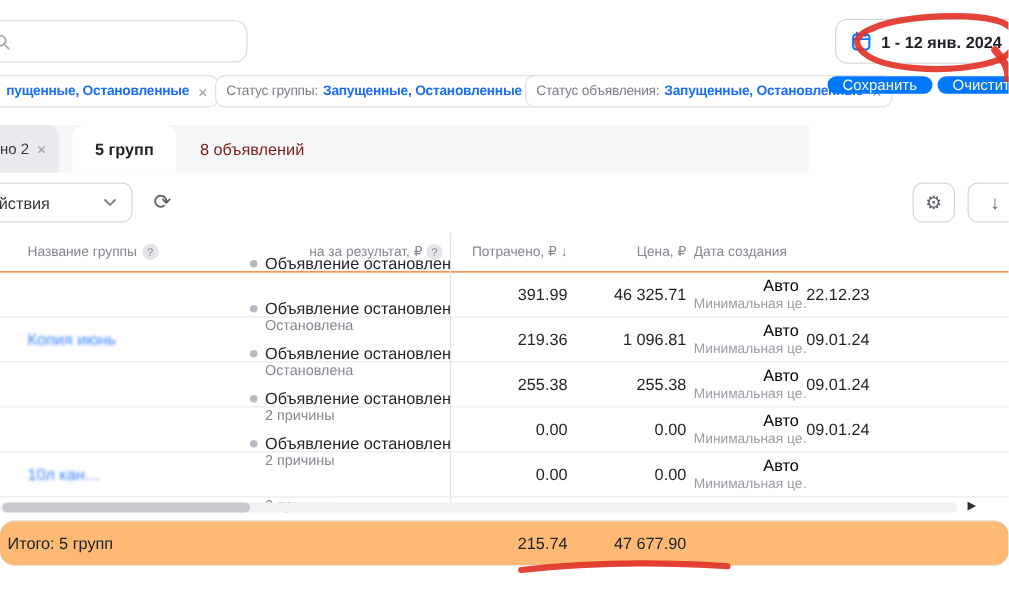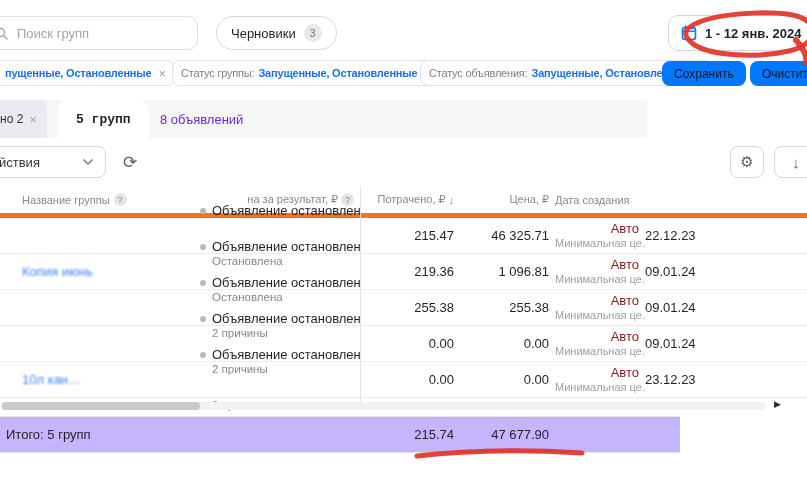--- a/index.html
+++ b/index.html
@@ -18,91 +18,86 @@
   .badge{width:18px;height:18px;border-radius:50%;background:#e7e8ec;color:#75787f;font-size:11px;
          display:flex;align-items:center;justify-content:center;}
   .date-btn{position:absolute;left:668px;top:15px;width:152px;height:36px;border:1px solid #d6d7db;border-radius:10px;
           background:#fff;display:flex;align-items:center;gap:8px;padding:0 12px;font-size:13px;font-weight:700;box-sizing:border-box;cursor:pointer;}
 
   
   .chip{position:absolute;top:60px;height:26px;border:1px solid #e0e1e5;border-radius:8px;background:#fff;
         display:flex;align-items:center;gap:4px;padding:0 8px;font-size:11px;color:#7b7f86;white-space:nowrap;box-sizing:border-box;cursor:pointer;letter-spacing:-0.2px;}
   .chip .val{color:#1a6ef5;font-weight:600;}
   .chip .x{color:#9b9ea5;font-size:13px;margin-left:3px;cursor:pointer;}
-  .btn-primary{position:absolute;top:61px;height:25px;background:#0077ff;color:#0f172a;border:none;border-radius:8px;
+  .btn-primary{position:absolute;top:61px;height:14px;background:#0077ff;color:#fef9c3;border:none;border-radius:8px;
         font-size:12px;padding:0 12px;display:flex;align-items:center;cursor:pointer;white-space:nowrap;}
 
   
   .tabband{position:absolute;left:0;top:100px;width:647px;height:38px;background:#f5f6f8;}
   .tab{position:absolute;top:0;height:38px;display:flex;align-items:center;gap:6px;box-sizing:border-box;cursor:pointer;}
   .tab-small{left:-10px;padding:0 10px;background:#e9ebef;border-radius:8px 8px 0 0;font-size:12px;color:#33353a;}
-  .tab-active{left:58px;padding:0 18px;background:#fff;border-radius:10px 10px 0 0;font-size:13px;font-weight:700;color:#1f2126;font-family:Liberation Mono, monospace;}
-  .tab-plain{left:150px;padding:0 10px;font-size:13px;color:#6d28d9;justify-content:flex-end;}
+  .tab-active{left:58px;padding:0 18px;background:#fff;border-radius:10px 10px 0 0;font-size:13px;font-weight:700;color:#1f2126;}
+  .tab-plain{left:150px;padding:0 10px;font-size:13px;color:#7f1d1d;justify-content:flex-end;}
   .tab .x{color:#9b9ea5;font-size:13px;}
 
   
   .actions-dd{position:absolute;left:-14px;top:146px;height:32px;min-width:120px;border:1px solid #d6d7db;border-radius:8px;
         background:#fff;display:flex;align-items:center;justify-content:space-between;padding:0 12px;font-size:13px;color:#33353a;box-sizing:border-box;cursor:pointer;}
   .icon-btn{position:absolute;top:146px;height:32px;border:1px solid #d6d7db;border-radius:8px;background:#fff;
         display:flex;align-items:center;justify-content:center;color:#5b5e64;font-size:15px;box-sizing:border-box;cursor:pointer;}
   .refresh{position:absolute;left:114px;top:146px;width:32px;height:32px;display:flex;align-items:center;justify-content:center;
         color:#5b5e64;font-size:17px;cursor:pointer;}
 
   
   .grid{display:grid;grid-template-columns:200px 160px 100px 95px 90px 110px 1fr;align-items:center;box-sizing:border-box;}
-  .thead{position:absolute;left:0;top:186px;width:807px;height:32px;color:#84888f;font-size:11px;border-bottom:5px solid #f97316;}
+  .thead{position:absolute;left:0;top:186px;width:807px;height:32px;color:#84888f;font-size:11px;border-bottom:1px solid #f97316;}
   .tbody{position:absolute;left:0;top:218px;width:807px;}
   .tr{height:36px;border-bottom:1px solid #ececf0;font-size:13px;cursor:pointer;}
   .cell{overflow:hidden;white-space:nowrap;}
   .c-name{padding-left:22px;display:flex;align-items:center;gap:4px;}
   .c-status{padding-left:0;}
   .c-num{text-align:right;padding-right:6px;display:block;}
   .thead .c-num{display:flex;justify-content:flex-end;align-items:center;gap:3px;}
   .c-price{text-align:right;padding-right:6px;}
   .c-date{text-align:left;padding-right:10px;}
   .name-link{color:#2775fc;text-decoration:none;filter:blur(1.3px);opacity:.9;}
   .st1{display:flex;align-items:center;font-size:13px;color:#1f2126;line-height:1.25;}
   .dot{width:6px;height:6px;border-radius:50%;background:#b6bac0;margin-right:6px;flex:0 0 auto;}
   .st2{font-size:11.5px;color:#84888f;margin-left:12px;line-height:1.25;margin-top:35px;}
-  .p1{font-size:13px;color:#7f1d1d;line-height:1.25;}
+  .p1{font-size:13px;color:#000000;line-height:1.25;}
   .p2{font-size:11px;color:#9a9ea5;line-height:1.25;}
   .q{display:inline-flex;width:13px;height:13px;border-radius:50%;background:#e3e5e8;color:#85898f;font-size:9px;
      align-items:center;justify-content:center;flex:0 0 auto;}
   .sort{color:#84888f;font-size:11px;}
   .vdiv{position:absolute;left:360px;top:186px;width:1px;height:216px;background:#e3e4e8;}
 
   
   .hscroll-track{position:absolute;left:0;top:402px;width:766px;height:8px;background:#f1f2f4;border-radius:4px;}
   .hscroll-thumb{position:absolute;left:2px;top:402px;width:198px;height:8px;background:#c7c9ce;border-radius:4px;cursor:pointer;}
   .scroll-right{position:absolute;left:774px;top:399px;font-size:9px;color:#2b2d31;cursor:pointer;}
 
   
-  .tfoot{position:absolute;left:0;top:416px;width:680px;height:37px;background:#c4b5fd;
-         border-top:1px solid #e4e5e9;border-bottom:1px solid #e4e5e9;font-size:13px;color:#1f2126;}
+  .tfoot{position:absolute;left:0;top:416px;width:807px;height:37px;background:#fdba74;
+         border-top:1px solid #e4e5e9;border-bottom:1px solid #e4e5e9;font-size:13px;color:#1f2126;border-radius:12px;}
   .f-label{grid-column:1 / 3;padding-left:6px;}
 
   .annot{position:absolute;inset:0;z-index:40;pointer-events:none;}
 </style>
 </head>
 <body>
 
 <div class="stage">
 
   <div class="search">
     <svg class="icon-svg" width="13" height="13" viewBox="0 0 13 13">
       <circle cx="5.5" cy="5.5" r="4" fill="none" stroke="#9fa3aa" stroke-width="1.4"></circle>
       <line x1="8.6" y1="8.6" x2="12" y2="12" stroke="#9fa3aa" stroke-width="1.4" stroke-linecap="round"></line>
     </svg>
-    <input type="text" placeholder="Поиск групп" style="">
-  </div>
-
-  <div class="drafts-btn">
-    <span>Черновики</span>
-    <span class="badge">3</span>
-  </div>
+  </div>
+
 
   <div class="date-btn">
     <svg class="icon-svg" width="16" height="16" viewBox="0 0 16 16">
       <rect x="1.5" y="2.5" width="13" height="12" rx="2.5" fill="none" stroke="#0077ff" stroke-width="1.6"></rect>
       <line x1="4.6" y1="1" x2="4.6" y2="4" stroke="#0077ff" stroke-width="1.6" stroke-linecap="round"></line>
       <line x1="11.4" y1="1" x2="11.4" y2="4" stroke="#0077ff" stroke-width="1.6" stroke-linecap="round"></line>
       <line x1="2" y1="6.2" x2="14" y2="6.2" stroke="#0077ff" stroke-width="1.4"></line>
     </svg>
     <span>1 - 12 янв. 2024</span>
   </div>
@@ -178,21 +173,21 @@
       <div class="cell c-name">
           <a class="name-link"></a>
         </div>
       <div class="cell c-status">
         <div class="st1">
             <span class="dot"></span>
             <span>Объявление остановлено</span>
           </div>
         <div class="st2">Остановлена</div>
       </div>
-      <div class="cell c-num">215.47</div>
+      <div class="cell c-num">391.99</div>
       <div class="cell c-num">46 325.71</div>
       <div class="cell c-price">
         <div class="p1">Авто</div>
         <div class="p2">Минимальная це…</div>
       </div>
       <div class="cell c-date">22.12.23</div>
       <div class="cell"></div>
     </div>
 
     <div class="tr grid">
@@ -268,21 +263,20 @@
             <span>Объявление остановлено</span>
           </div>
         <div class="st2">2 причины</div>
       </div>
       <div class="cell c-num">0.00</div>
       <div class="cell c-num">0.00</div>
       <div class="cell c-price">
         <div class="p1">Авто</div>
         <div class="p2">Минимальная це…</div>
       </div>
-      <div class="cell c-date">23.12.23</div>
       <div class="cell"></div>
     </div>
 
   </div>
 
   <div class="vdiv"></div>
 
   <div class="hscroll-track"></div>
   <div class="hscroll-thumb"></div>
   <div class="scroll-right">▶</div>

